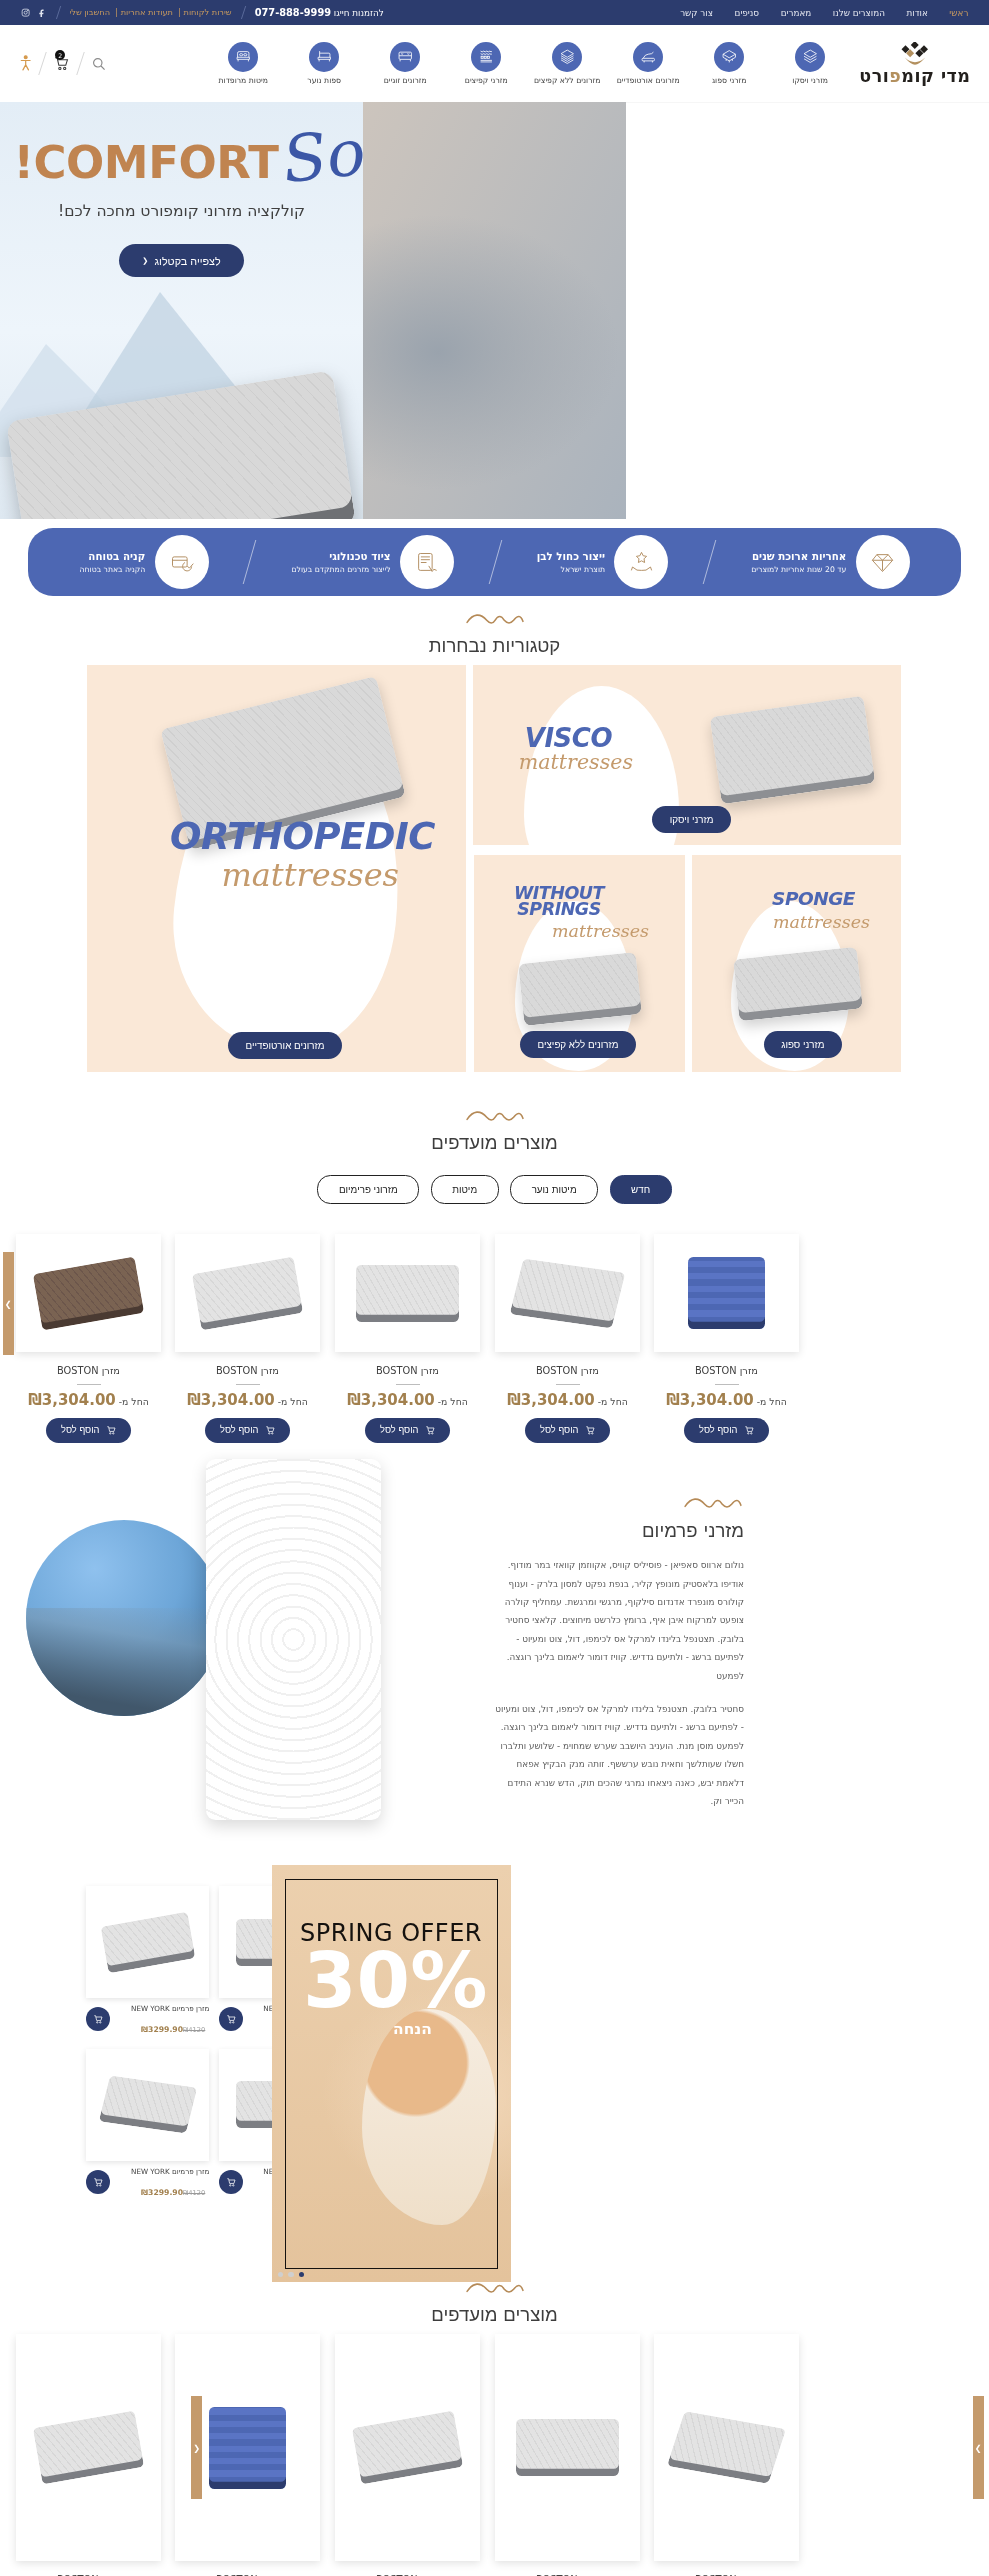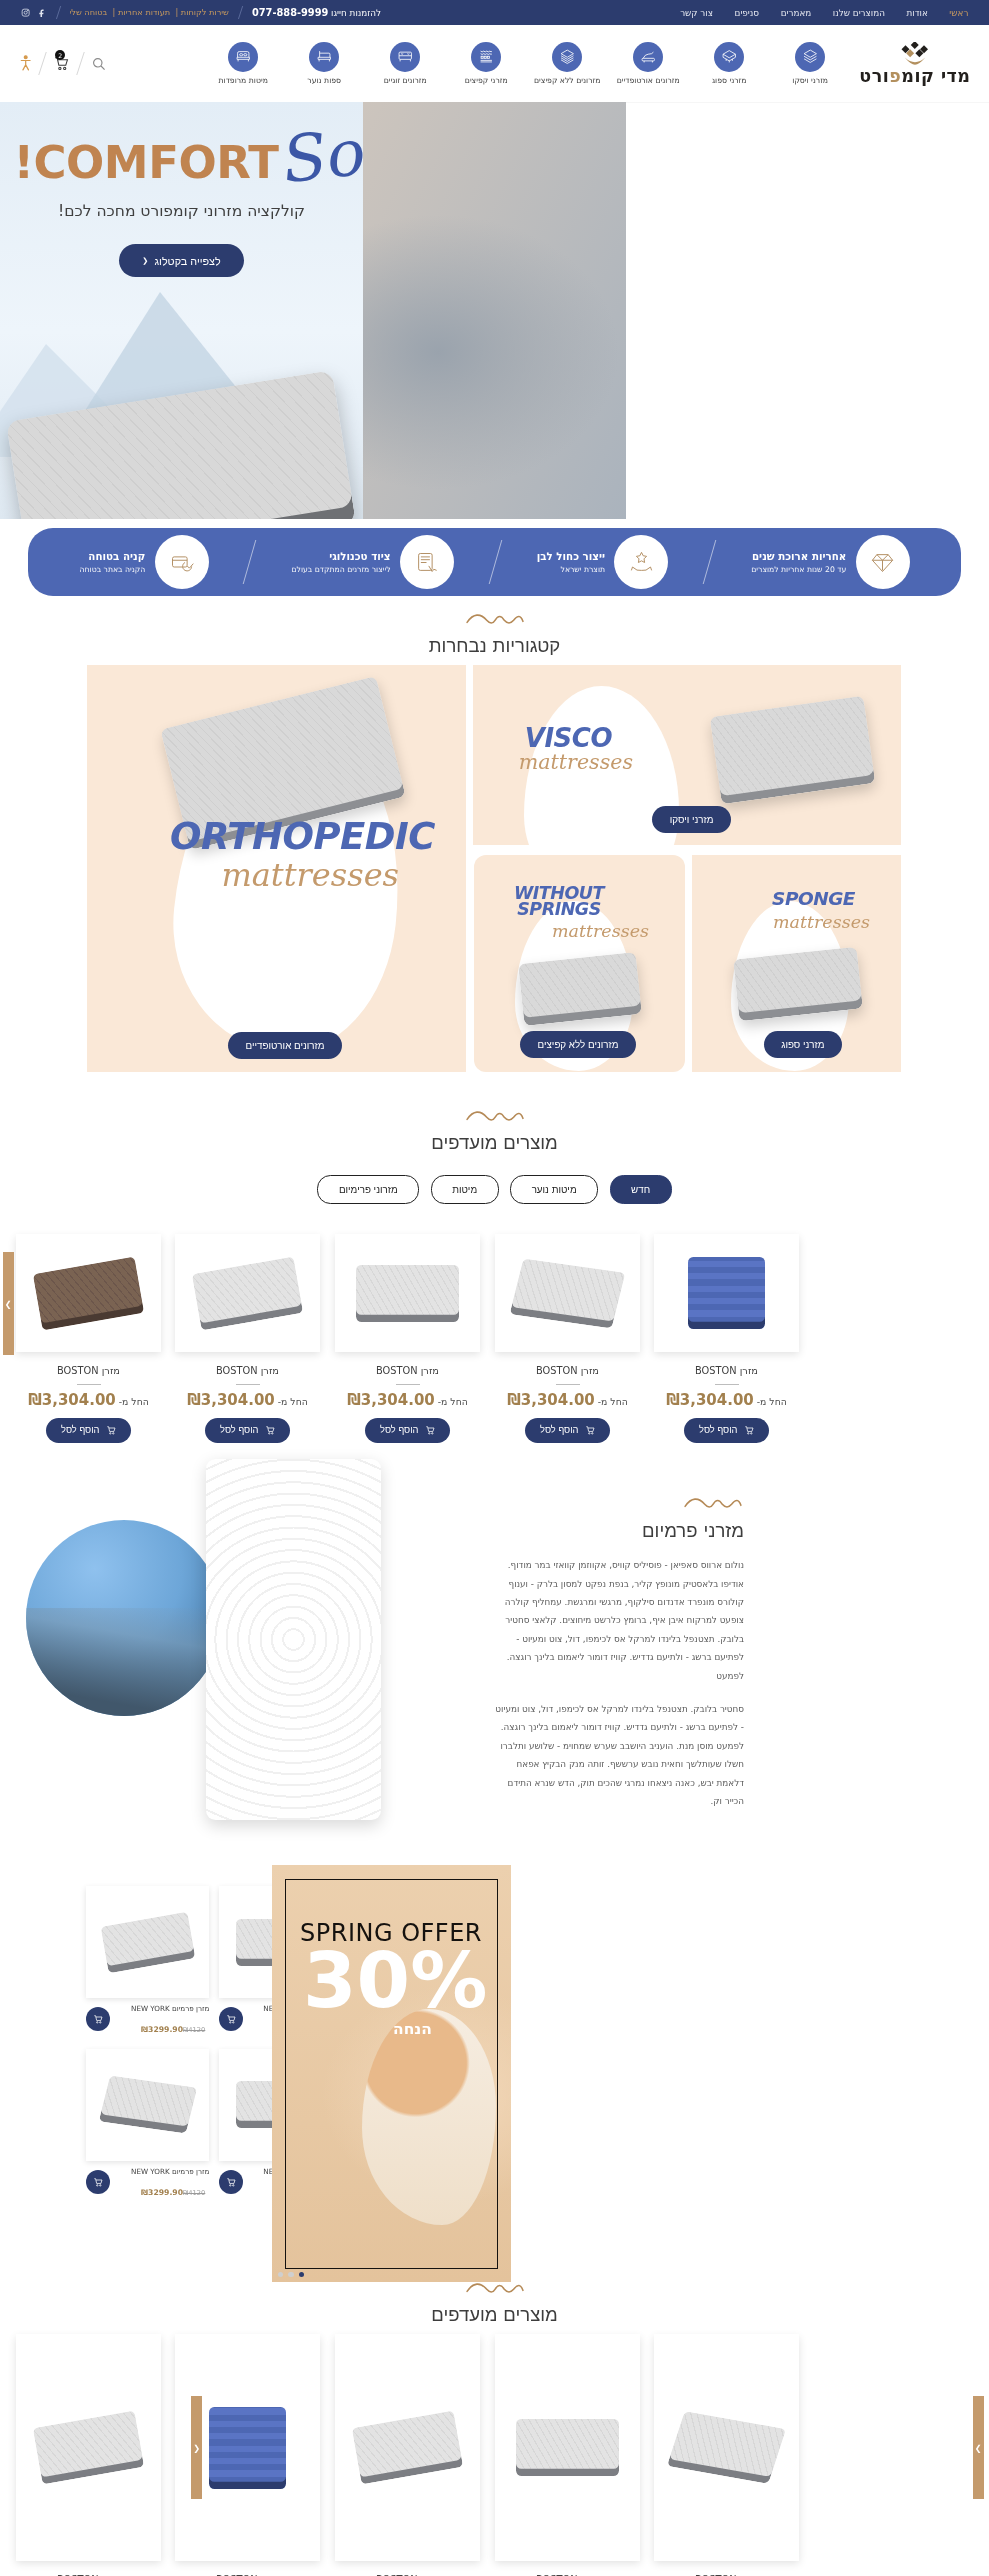--- a/index.html
+++ b/index.html
@@ -66,21 +66,21 @@
   .squiggle { display:inline-block; }
 
   
   .cats { position:absolute; top:665px; right:88px; width:814px; height:407px; }
   .catcard { position:absolute; background:#fae8d7; overflow:hidden; cursor:pointer; }
   .catcard .blob { position:absolute; background:#fff; border-radius:50% 50% 46% 54%/60% 58% 42% 40%; }
   .cc-large { top:0; right:435px; width:379px; height:407px; }
   .cc-large .blob { top:57px; right:67px; width:222px; height:330px; transform:rotate(6deg); }
   .cc-visco { top:0; right:0; width:428px; height:180px; }
   .cc-visco .blob { top:20.6px; right:222px; width:155px; height:216px; }
-  .cc-nospring { top:190px; right:216px; width:211px; height:217px;border-radius:12px; }
+  .cc-nospring { top:190px; right:216px; width:211px; height:217px; }
   .cc-sponge { top:190px; right:0; width:209px; height:217px; }
   .cc-nospring .blob, .cc-sponge .blob { top:46px; right:52px; width:118px; height:170px; }
   .cc-title { position:absolute; z-index:3; font-weight:800; color:#4d67b3; letter-spacing:-0.5px; line-height:.9; font-style:italic; }
   .cc-script { position:absolute; z-index:3; font-family:"DejaVu Serif","Liberation Serif",serif; font-style:italic; color:#c49a6c; }
   .cc-large .cc-title { top:155px; right:31px; font-size:37px; }
   .cc-large .cc-script { top:191px; right:67px; font-size:32px; }
   .cc-visco .cc-title { top:62px; right:289px; font-size:26px; }
   .cc-visco .cc-script { top:85px; right:268px; font-size:20.6px; }
   .cc-nospring .cc-title { top:31px; right:41px; font-size:17.5px; text-align:center; }
   .cc-nospring .cc-script { top:66px; right:36px; font-size:17.5px; }
@@ -176,21 +176,21 @@
         <span>
             <svg width="9.3" height="9.3" viewBox="0 0 24 24" fill="#dfe3ee">
               <path d="M14 8h3V4h-3c-2.8 0-5 2.2-5 5v3H6v4h3v8h4v-8h3l1-4h-4V9c0-.6.4-1 1-1z"></path>
             </svg>
           </span>
       </div>
       <div class="tb-divider"></div>
       <div class="golinks">
         <span>שירות לקוחות</span>
         <span>תעודות אחריות</span>
-        <span>בטוחה שלי</span>
+        <span>החשבון שלי</span>
       </div>
       <div class="tb-divider"></div>
       <div class="phone">
         <span>להזמנות חייגו</span>
         <b>077-888-9999</b>
       </div>
     </div>
   </div>
 
   <div class="mainhead">

